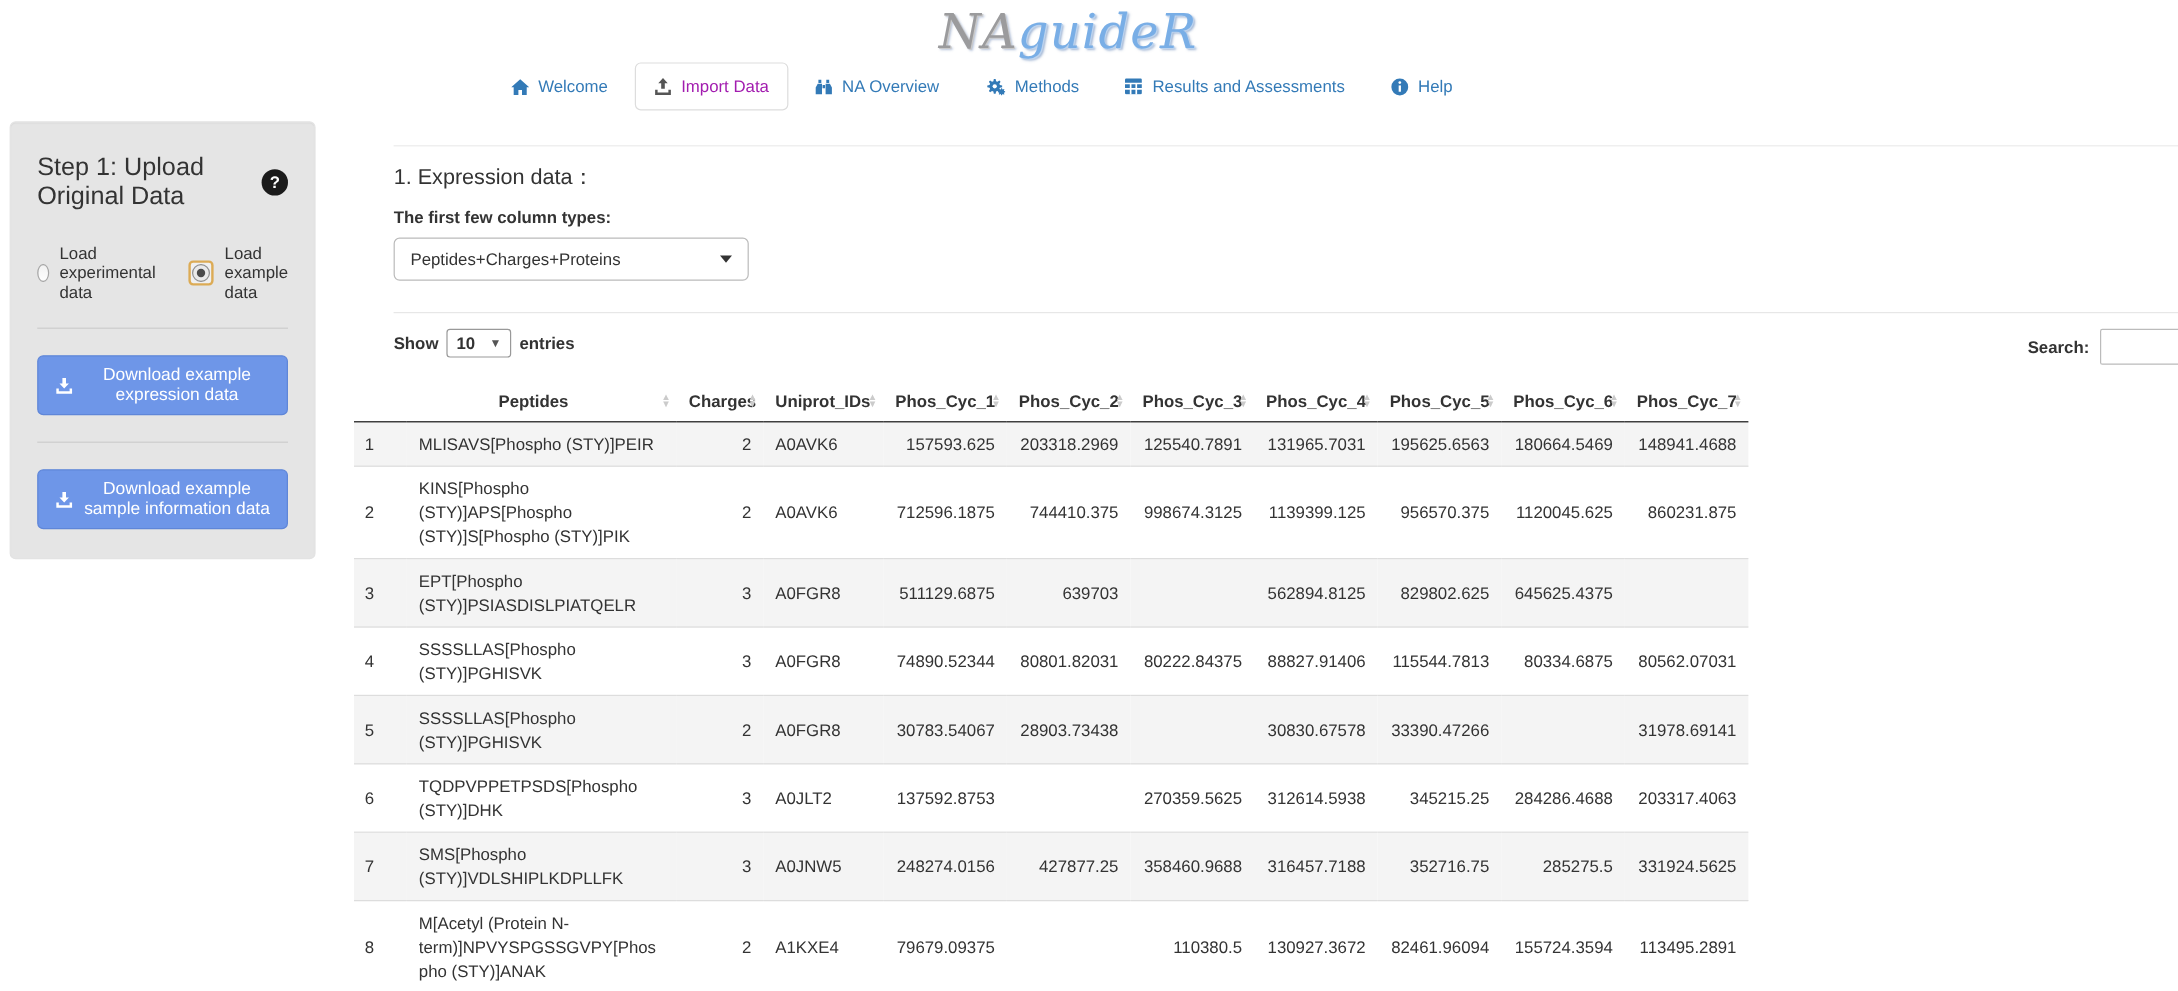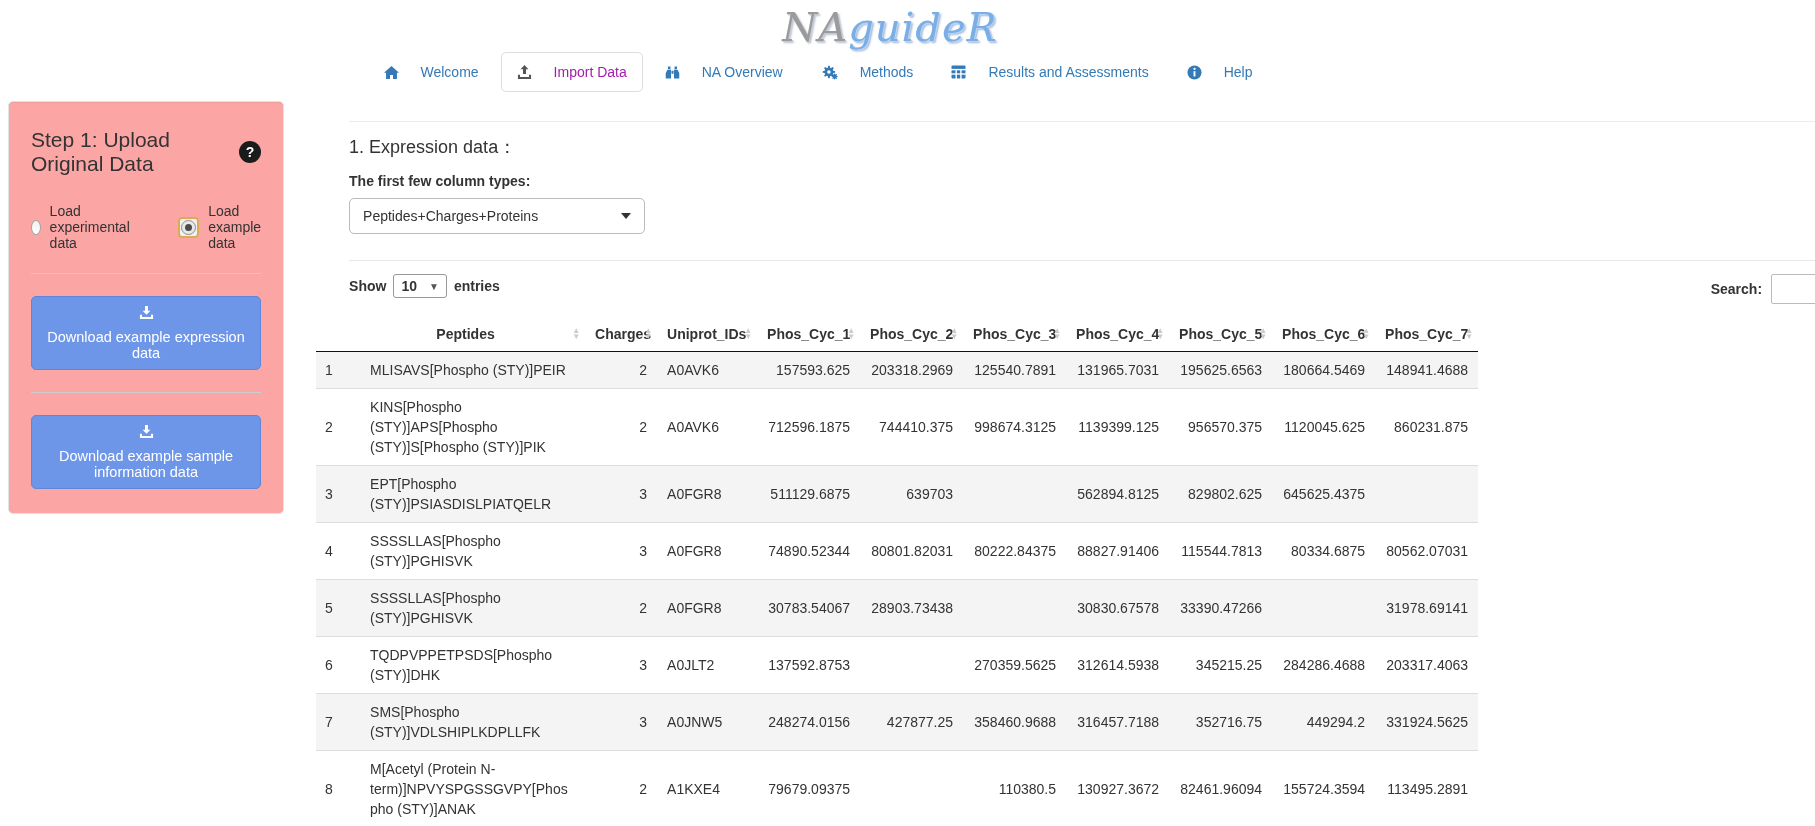--- a/index.html
+++ b/index.html
@@ -8,48 +8,48 @@
 
   
   .app-header { padding-top: 4px; }
   .logo { width: 1780px; text-align: center; height: 48px;
     font-family: "DejaVu Serif", serif; font-style: italic; font-weight: normal;
     font-size: 40px; letter-spacing: 1px; line-height: 46px; }
   .logo-na { color: #9b9b9d; text-shadow: 1px 1px 0 #c9c9c9, 2px 2px 2px rgba(90,120,170,.45); }
   .logo-guider { color: #79aee6; text-shadow: 1px 1px 0 #bcd3ee, 2px 2px 2px rgba(70,110,170,.5); }
 
   .nav-tabs { width: 1636px; display: flex; justify-content: center; align-items: flex-end; gap: 6px; }
-  .nav-item { display: inline-flex; align-items: center; gap: 22px; padding: 10px 15px;
+  .nav-item { display: inline-flex; align-items: center; gap: 8px; padding: 10px 15px;
     color: #337ab7; cursor: pointer; text-decoration: none; border: 1px solid transparent;
     border-radius: 5px; font-size: 14px; line-height: 18px; }
   .nav-item .nicon { display: inline-flex; }
   .nav-item.active { background: #fff; border-color: #ddd; color: #a21caf; }
   .nav-item.active .nicon { color: #555; }
 
   
   .content-row { display: flex; margin-top: 9px; align-items: flex-start; }
 
   
-  .sidebar { width: 410px; margin-left: 8px; background: #fca5a5; border: 1px solid #e3e3e3;
+  .sidebar { width: 410px; margin-left: 8px; background: #e5e5e5; border: 1px solid #e3e3e3;
     border-radius: 5px; box-shadow: inset 0 1px 1px rgba(0,0,0,.05); padding: 26px 22px 24px 22px; }
   .sidebar h3 { font-size: 21px; font-weight: 400; color: #333; display: flex; align-items: center; gap: 10px; }
   .q-icon { width: 22px; height: 22px; border-radius: 50%; background: #1b1b1b; color: #fff;
     font-size: 14px; font-weight: bold; display: inline-flex; align-items: center; justify-content: center;
     cursor: pointer; flex: 0 0 auto; }
-  .radio-row { display: flex; gap: 43px; margin-top: 27px; align-items: center; }
+  .radio-row { display: flex; gap: 22px; margin-top: 27px; align-items: center; }
   .radio-opt { display: inline-flex; align-items: center; gap: 9px; cursor: pointer; color: #333; }
   .radio { width: 15px; height: 15px; border-radius: 50%; border: 1px solid #a6a6a6;
     background: linear-gradient(#f2f2f2,#fdfdfd); display: inline-flex; align-items: center; justify-content: center; }
   .radio-focus { display: inline-flex; border: 2px solid #dcab55; border-radius: 4px; padding: 1px; background: #f0f0f0; }
   .radio-focus .radio { border-color: #8f8f8f; background: #e9e9e9; }
   .radio .dot { width: 7px; height: 7px; border-radius: 50%; background: #4a4a4a; }
   .sidebar hr { border: none; border-top: 1px solid #cdcdcd; margin: 22px 0; }
   .btn-dl { display: inline-flex; align-items: center; gap: 9px; background: #6e96e8;
     border: 1px solid #5f86d8; color: #fff; border-radius: 5px; padding: 8px 14px;
-    font-size: 14.5px; cursor: pointer; font-family: inherit; flex-direction: column; }
+    font-size: 14.5px; cursor: pointer; font-family: inherit; }
 
   
   .main { margin-left: 32px; width: 1570px; }
   .main .top-hr { border: none; border-top: 1px solid #ececec; margin: 20px 0 0 33px; width: 1537px; }
   .section-block { padding-left: 33px; }
   .section-title { font-size: 18px; font-weight: 400; color: #333; margin-top: 13px; }
   .label-bold { font-weight: bold; margin-top: 14px; font-size: 14px; }
   .select-box { margin-top: 9px; width: 296px; height: 36px; border: 1px solid #bbb; border-radius: 5px;
     background: #fff; display: flex; align-items: center; justify-content: space-between;
     padding: 0 13px; cursor: pointer; color: #333; }
@@ -378,21 +378,21 @@
             <tr>
               <td class="idx">7</td>
               <td class="col-left">SMS[Phospho (STY)]VDLSHIPLKDPLLFK</td>
               <td class="col-right">3</td>
               <td class="col-left">A0JNW5</td>
               <td class="col-right">248274.0156</td>
               <td class="col-right">427877.25</td>
               <td class="col-right">358460.9688</td>
               <td class="col-right">316457.7188</td>
               <td class="col-right">352716.75</td>
-              <td class="col-right">449294.2</td>
+              <td class="col-right">285275.5</td>
               <td class="col-right">331924.5625</td>
             </tr>
             <tr>
               <td class="idx">8</td>
               <td class="col-left">M[Acetyl (Protein N-term)]NPVYSPGSSGVPY[Phospho (STY)]ANAK</td>
               <td class="col-right">2</td>
               <td class="col-left">A1KXE4</td>
               <td class="col-right">79679.09375</td>
               <td class="col-right"></td>
               <td class="col-right">110380.5</td>

